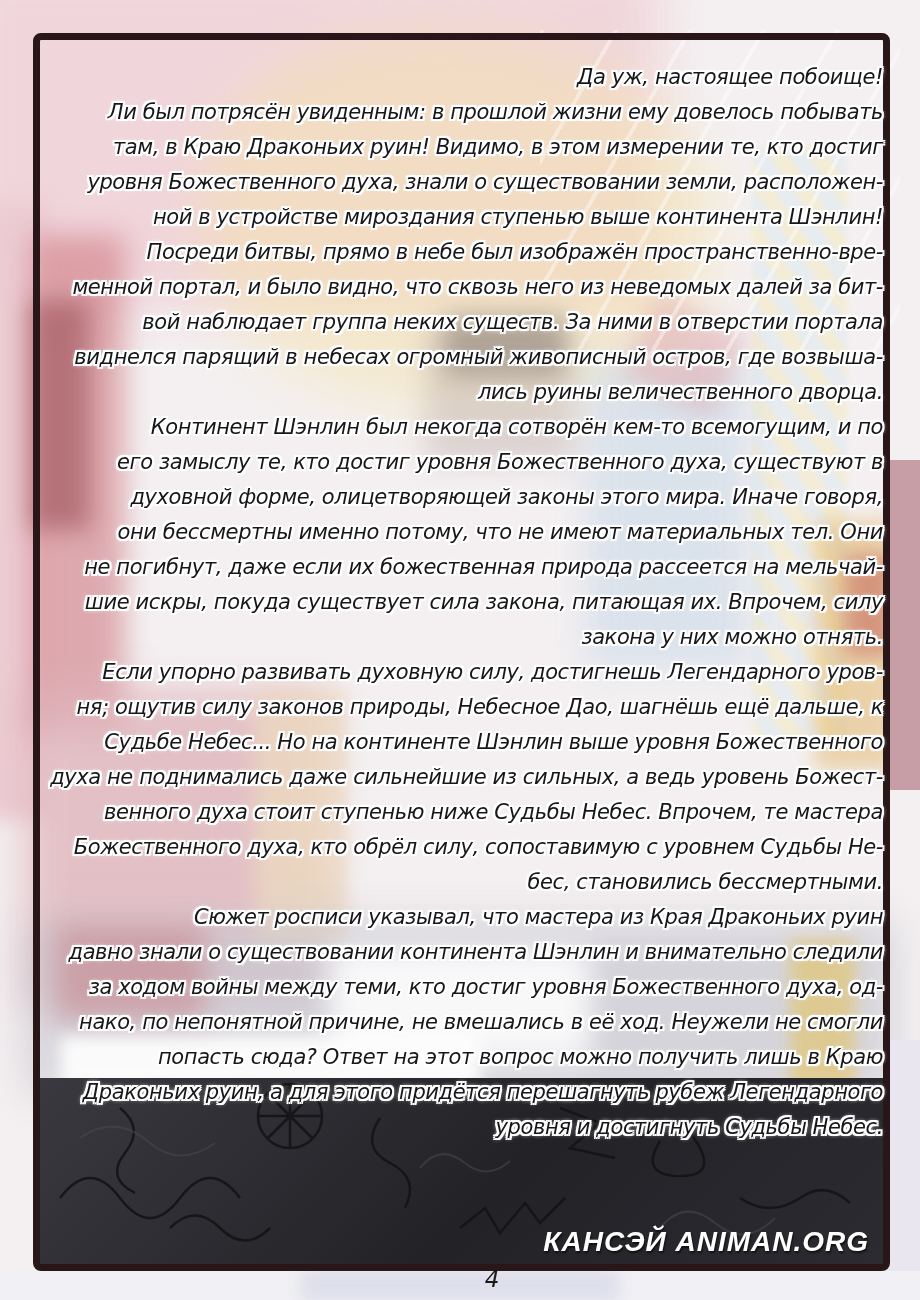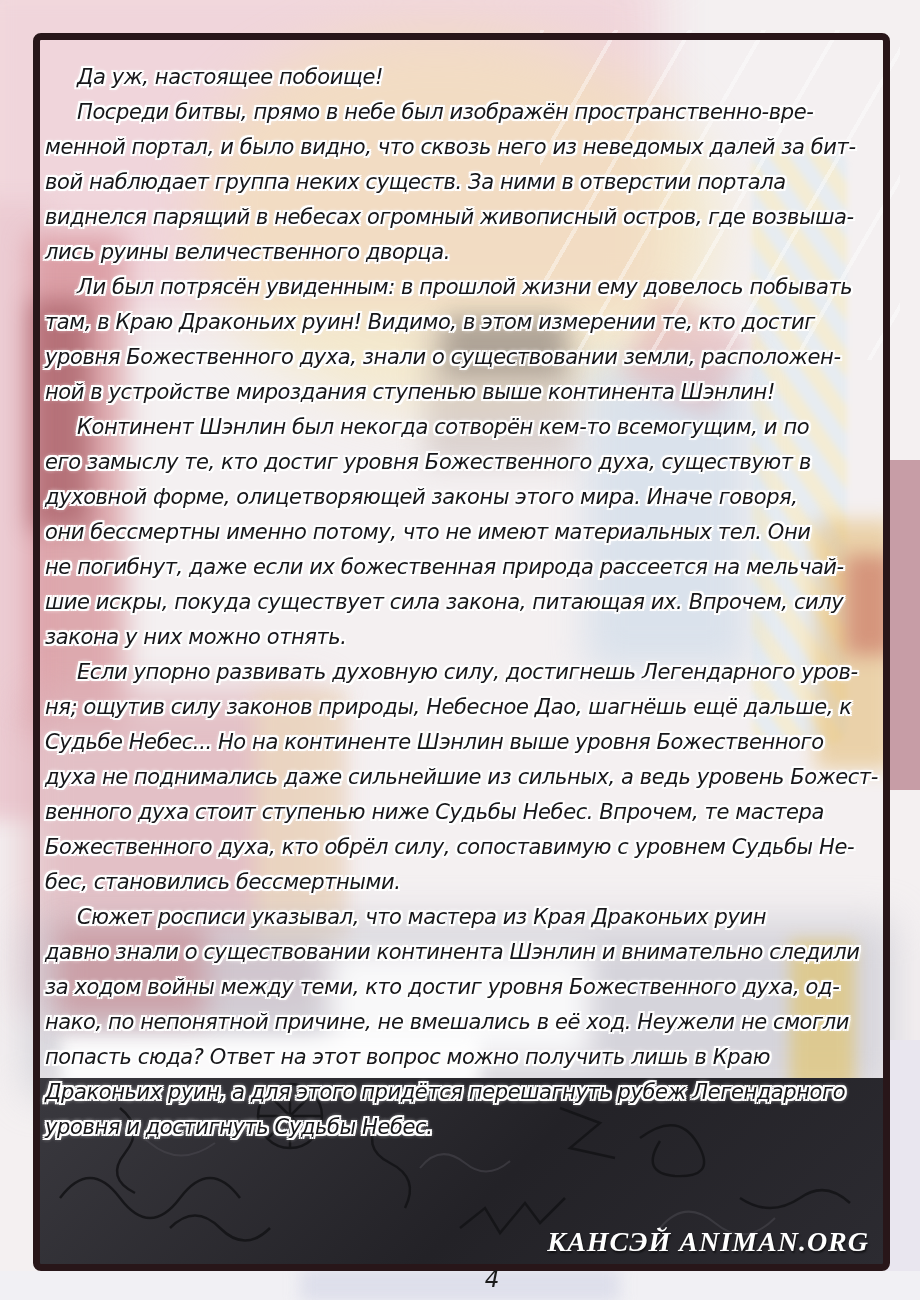--- a/index.html
+++ b/index.html
@@ -59,26 +59,27 @@
     margin:0;
     font-style:italic;
     font-size:21px;line-height:35px;letter-spacing:-0.4px;
     color:#17171a;
     white-space:pre-line;
     text-indent:32px;
     text-shadow:
       -2px -2px 0 #fff, 2px -2px 0 #fff, -2px 2px 0 #fff, 2px 2px 0 #fff,
       -2px 0 0 #fff, 2px 0 0 #fff, 0 -2px 0 #fff, 0 2px 0 #fff,
       0 0 5px #fff, 0 0 5px #fff;
+    text-align: right;
   }
   .watermark{
     position:absolute;right:14px;bottom:6px;
     font-weight:bold;font-style:italic;
     font-size:28px;letter-spacing:1px;color:#ffffff;
-    font-family:Liberation Serif, serif;
+    font-family:Liberation Sans, sans-serif;
     text-shadow:1px 2px 2px rgba(0,0,0,.6);
     margin-left:16px;
   }
   .pagenum{
     position:absolute;left:472px;top:1266px;width:40px;z-index:6;
     font-style:italic;font-size:23px;color:#1a1a1a;text-align:center;
   }
 </style>
 </head>
 <body>
@@ -132,29 +133,29 @@
         <path d="M380 90 q 20 -25 45 -5 q 22 18 45 -2"></path>
       </g>
     </svg>
     <div class="watermark">КАНСЭЙ ANIMAN.ORG</div>
   </div>
 
   <div class="frame"></div>
 
   <div class="textblock">
       <p class="para">Да уж, настоящее побоище!</p>
+      <p class="para">Ли был потрясён увиденным: в прошлой жизни ему довелось побывать
+там, в Краю Драконьих руин! Видимо, в этом измерении те, кто достиг
+уровня Божественного духа, знали о существовании земли, расположен-
+ной в устройстве мироздания ступенью выше континента Шэнлин!</p>
       <p class="para">Посреди битвы, прямо в небе был изображён пространственно-вре-
 менной портал, и было видно, что сквозь него из неведомых далей за бит-
 вой наблюдает группа неких существ. За ними в отверстии портала
 виднелся парящий в небесах огромный живописный остров, где возвыша-
 лись руины величественного дворца.</p>
-      <p class="para">Ли был потрясён увиденным: в прошлой жизни ему довелось побывать
-там, в Краю Драконьих руин! Видимо, в этом измерении те, кто достиг
-уровня Божественного духа, знали о существовании земли, расположен-
-ной в устройстве мироздания ступенью выше континента Шэнлин!</p>
       <p class="para">Континент Шэнлин был некогда сотворён кем-то всемогущим, и по
 его замыслу те, кто достиг уровня Божественного духа, существуют в
 духовной форме, олицетворяющей законы этого мира. Иначе говоря,
 они бессмертны именно потому, что не имеют материальных тел. Они
 не погибнут, даже если их божественная природа рассеется на мельчай-
 шие искры, покуда существует сила закона, питающая их. Впрочем, силу
 закона у них можно отнять.</p>
       <p class="para">Если упорно развивать духовную силу, достигнешь Легендарного уров-
 ня; ощутив силу законов природы, Небесное Дао, шагнёшь ещё дальше, к
 Судьбе Небес... Но на континенте Шэнлин выше уровня Божественного

